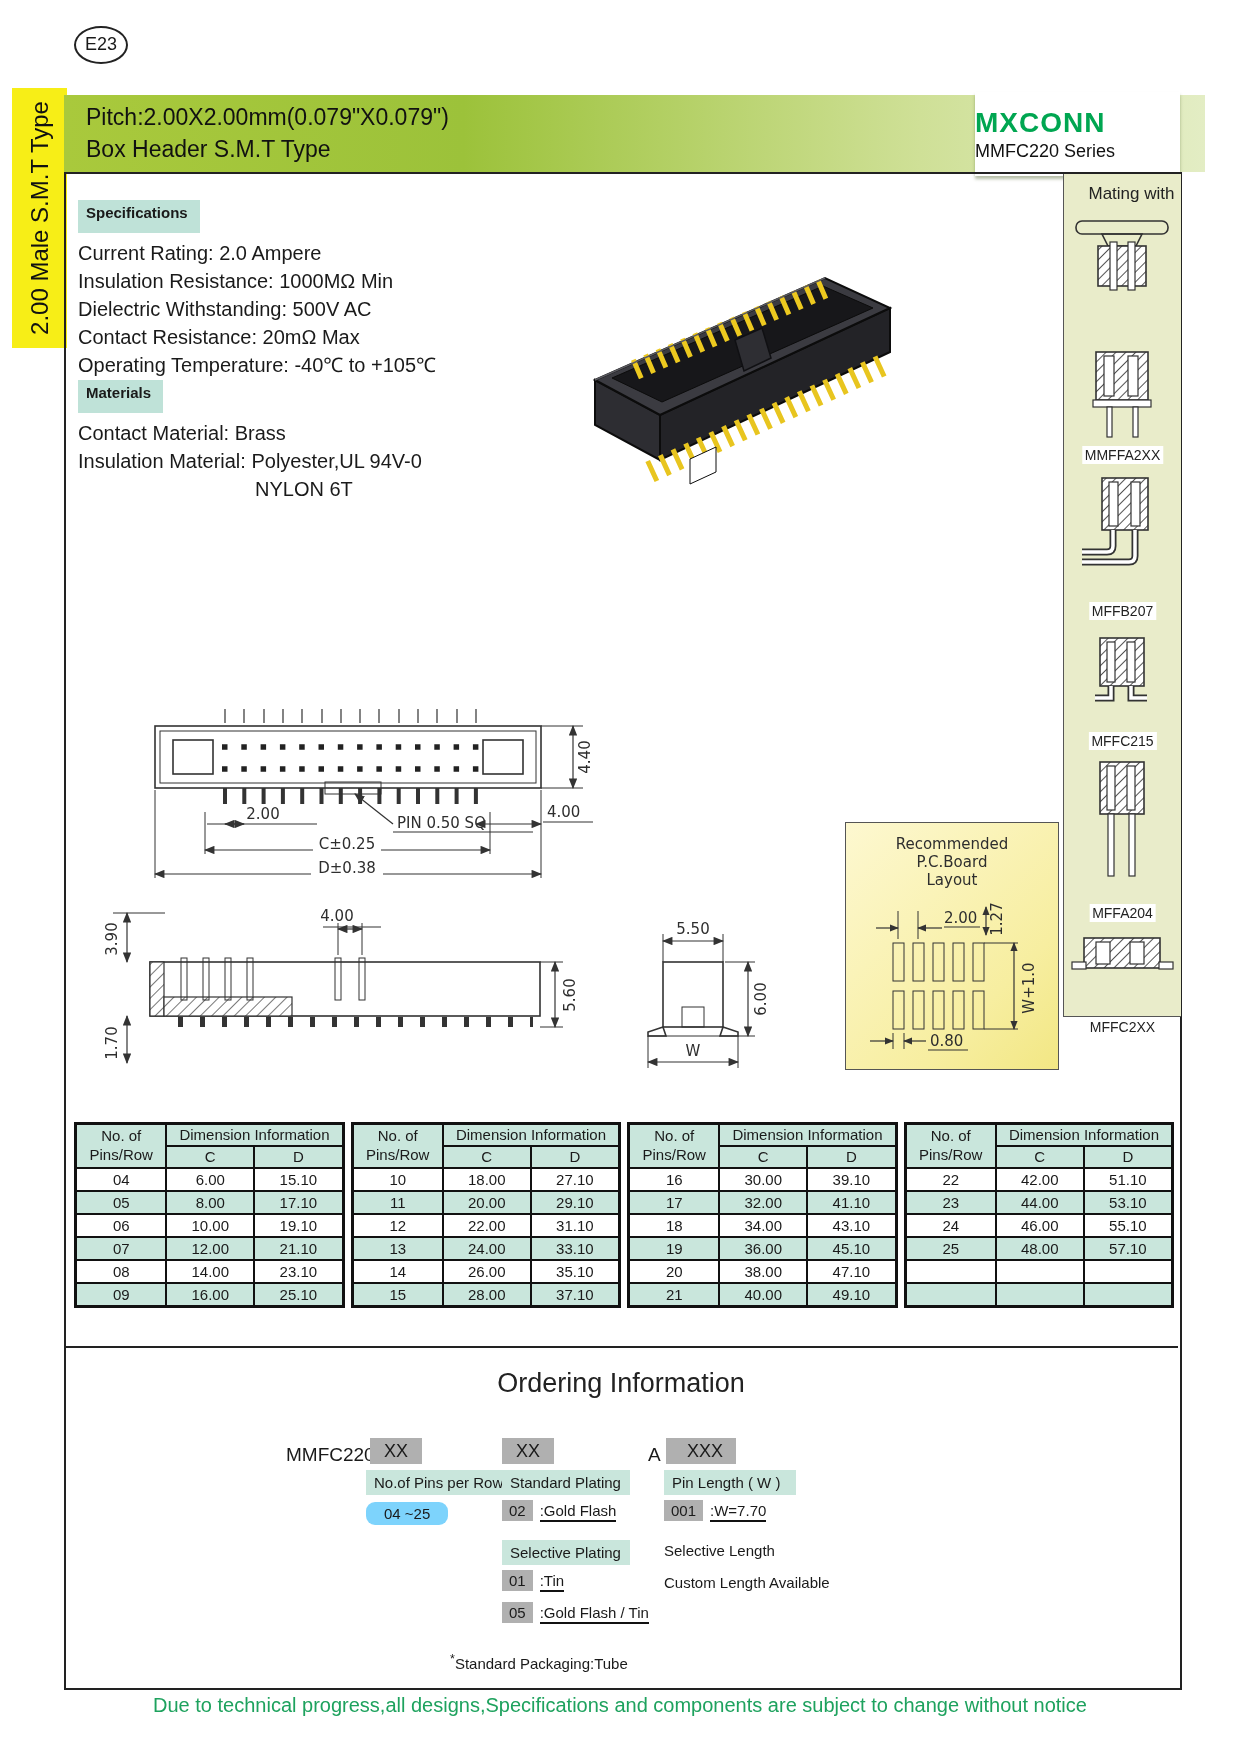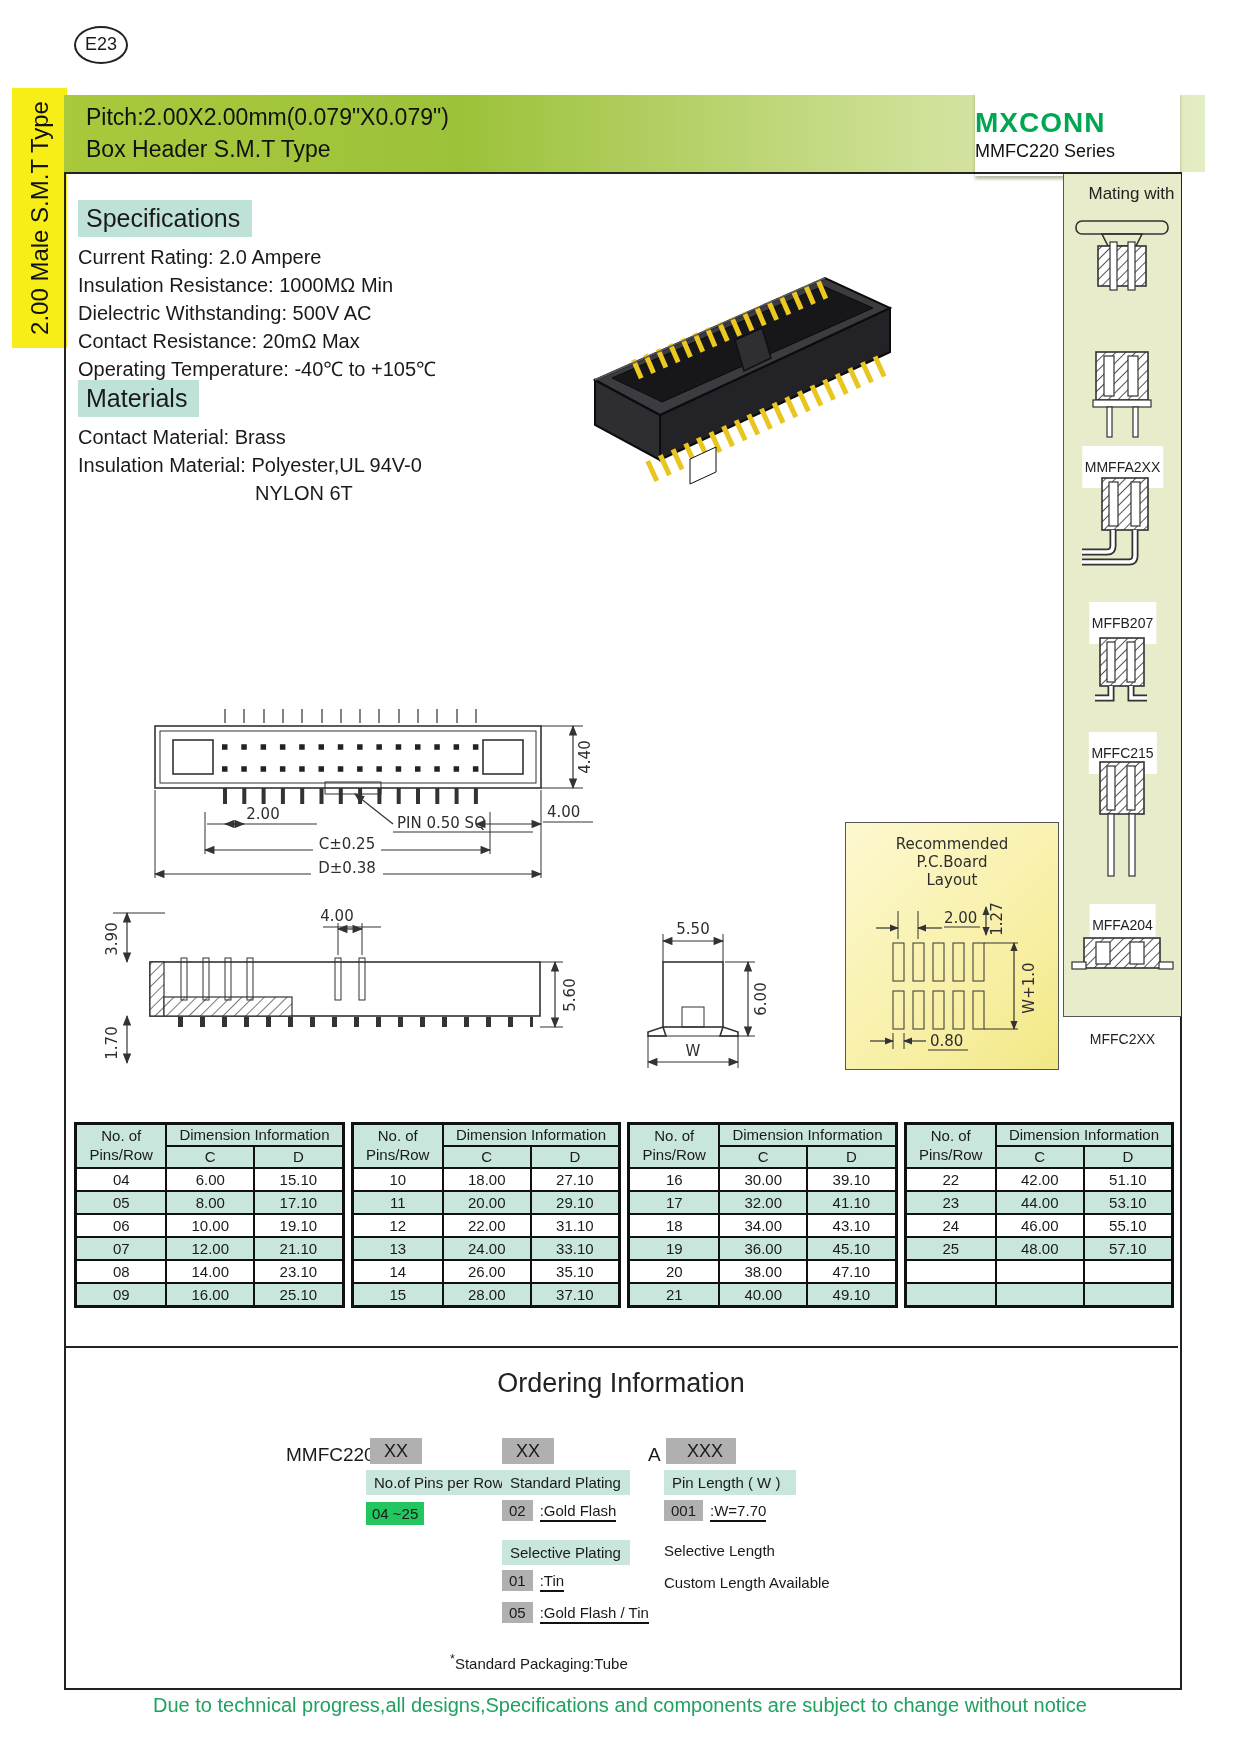--- a/index.html
+++ b/index.html
@@ -23,29 +23,29 @@
   .logo-box{position:absolute;left:911px;top:-3px;width:205px;height:84px;background:#fff;
             box-shadow:0 3px 3px rgba(90,110,60,.45);display:flex;flex-direction:column;
             align-items:flex-start;justify-content:center;}
   .brand{color:#00a651;font-weight:bold;font-size:28px;letter-spacing:1px;}
   .series{font-size:18px;color:#111;margin-top:2px;}
 
   
   .frame{left:64px;top:172px;width:1114px;height:1514px;border:2px solid #222;}
 
   
-  .sec-head{display:inline-block;background:#bfe2d8;padding:4px 12px 4px 8px;font-size:25px;font-weight:normal;}
+  .sec-head{display:inline-block;background:#bfe2d8;padding:4px 12px 12px 8px;font-size:15px;font-weight:bold;}
   .spec-line{font-size:20px;line-height:28px;}
 
   
   .mating{left:1063px;top:174px;width:117px;height:842px;background:#e9ecca;
           border-left:1px solid #555;border-bottom:1px solid #555;}
   .mating-title{position:absolute;top:10px;width:100%;text-align:center;font-size:17px;color:#222;margin-left:9px;}
   .mlabel{position:absolute;left:50%;transform:translateX(-50%);background:#fff;
-          font-size:14px;padding:13px 3px;white-space:nowrap;color:#222;}
+          font-size:14px;padding:1px 3px;white-space:nowrap;color:#222;}
 
   
   .pcb{left:845px;top:822px;width:212px;height:246px;border:1px solid #555;
        background:linear-gradient(135deg,#fdf8d0 0%,#f7eea0 70%,#f2e784 100%);}
 
   
   .tables{left:74px;top:1122px;width:1100px;display:flex;gap:6px;}
   table.dimtbl{border-collapse:collapse;border:3px solid #111;flex:1;table-layout:fixed;}
   .dimtbl th,.dimtbl td{border:2px solid #111;font-size:15px;font-weight:normal;
       text-align:center;padding:0;height:21px;background:#fff;}
@@ -55,21 +55,21 @@
 
   .divider{left:66px;top:1346px;width:1112px;height:0;border-top:2px solid #222;}
 
   
   .ordering{left:64px;top:1360px;width:1114px;height:312px;}
   .ord-title{position:absolute;left:0;top:8px;width:100%;text-align:center;font-size:27px;color:#222;}
   .ord-model{position:absolute;font-size:19px;}
   .obox{position:absolute;background:#b0b0b0;width:52px;height:26px;text-align:center;
         line-height:26px;font-size:18px;}
   .olabel{position:absolute;background:#c9e6dc;padding:4px 8px;font-size:15px;white-space:nowrap;}
-  .ogray{position:absolute;background:#22c55e;padding:3px 6px;font-size:15px;}
+  .ogray{position:absolute;background:#7dd3fc;padding:3px 18px;font-size:15px;border-radius:9px;}
   .oitem{position:absolute;font-size:15px;white-space:nowrap;}
   .ocode{background:#b0b0b0;padding:2px 7px;margin-right:7px;}
   .odesc{border-bottom:2px solid #111;padding-bottom:1px;}
   .onote{position:absolute;font-size:15px;white-space:nowrap;}
   .footnote{position:absolute;font-size:15px;}
 
   .footer{left:0;top:1694px;width:1240px;text-align:center;font-size:20px;color:#1ea25e;}
 
   
   svg text{font-family:"DejaVu Sans",sans-serif;font-size:15px;fill:#2e2e2e;}

